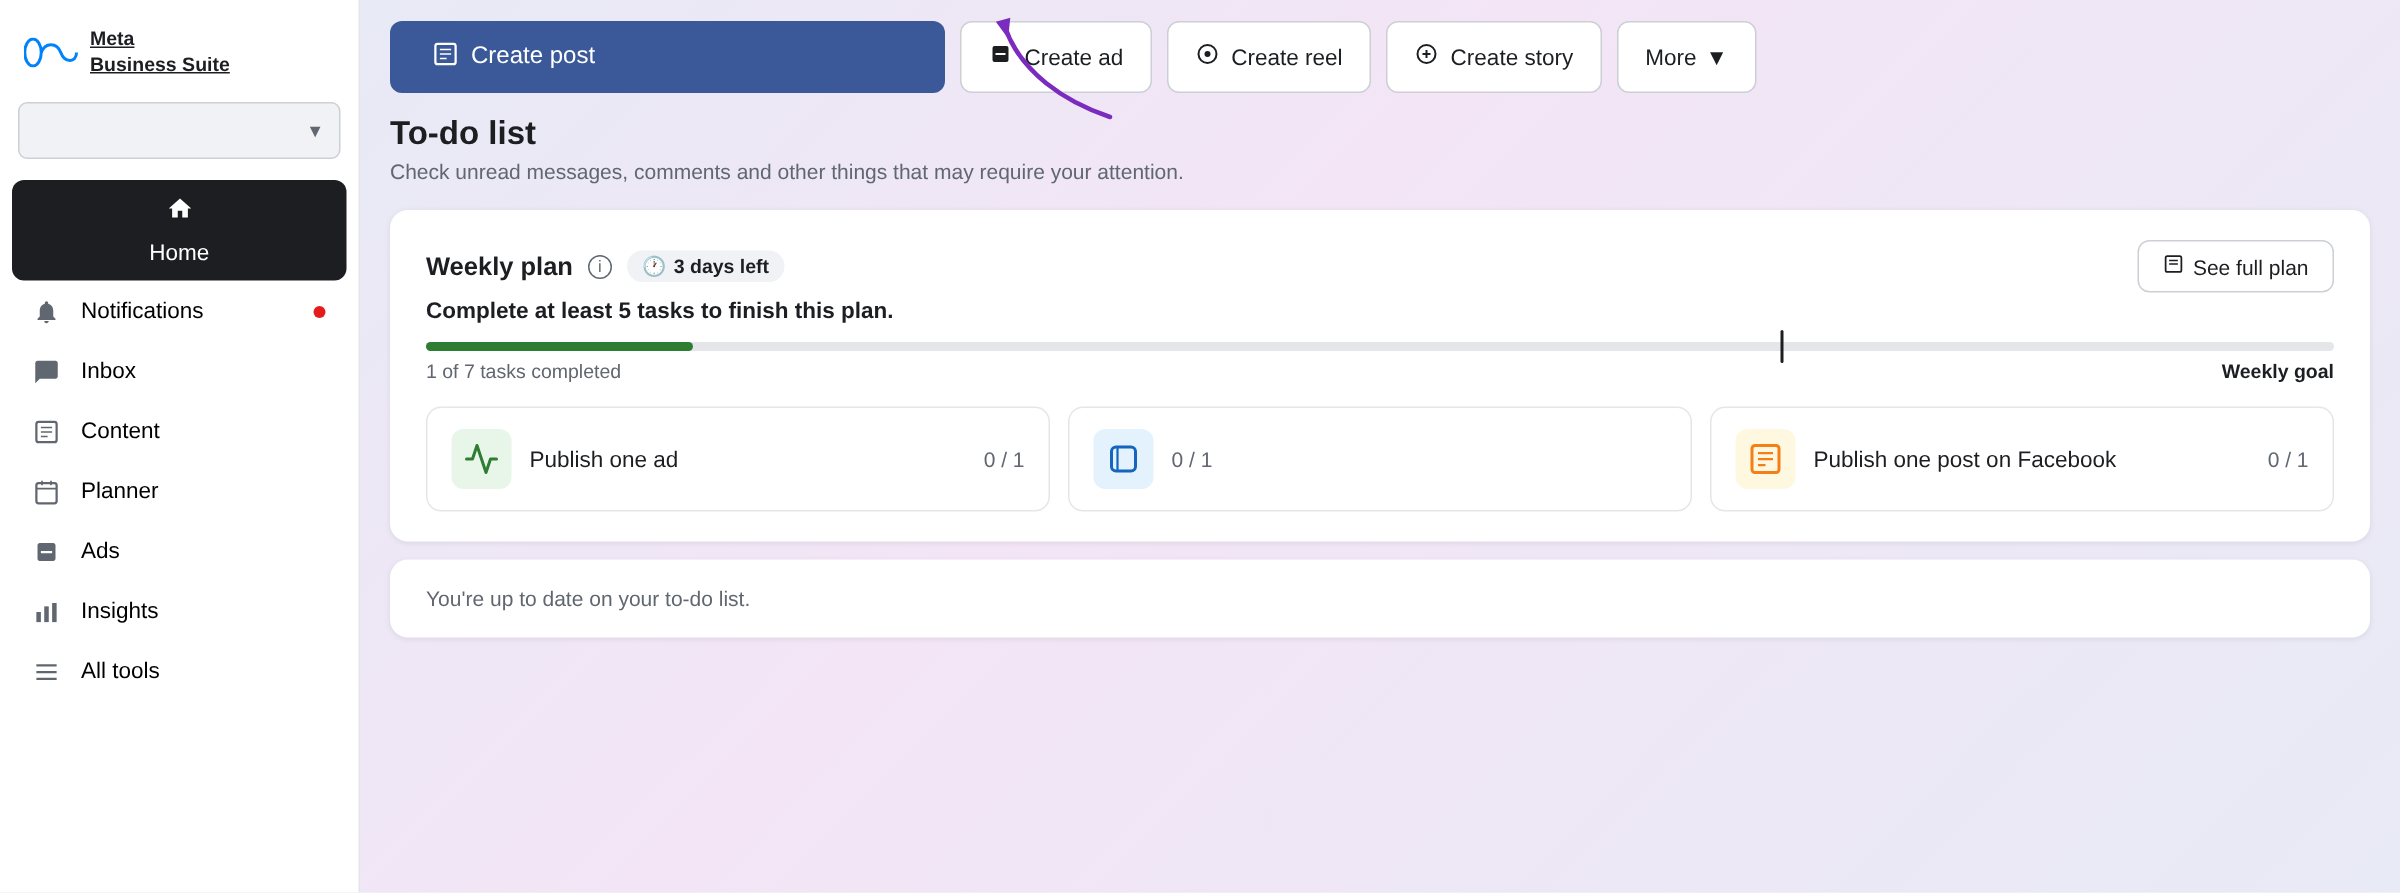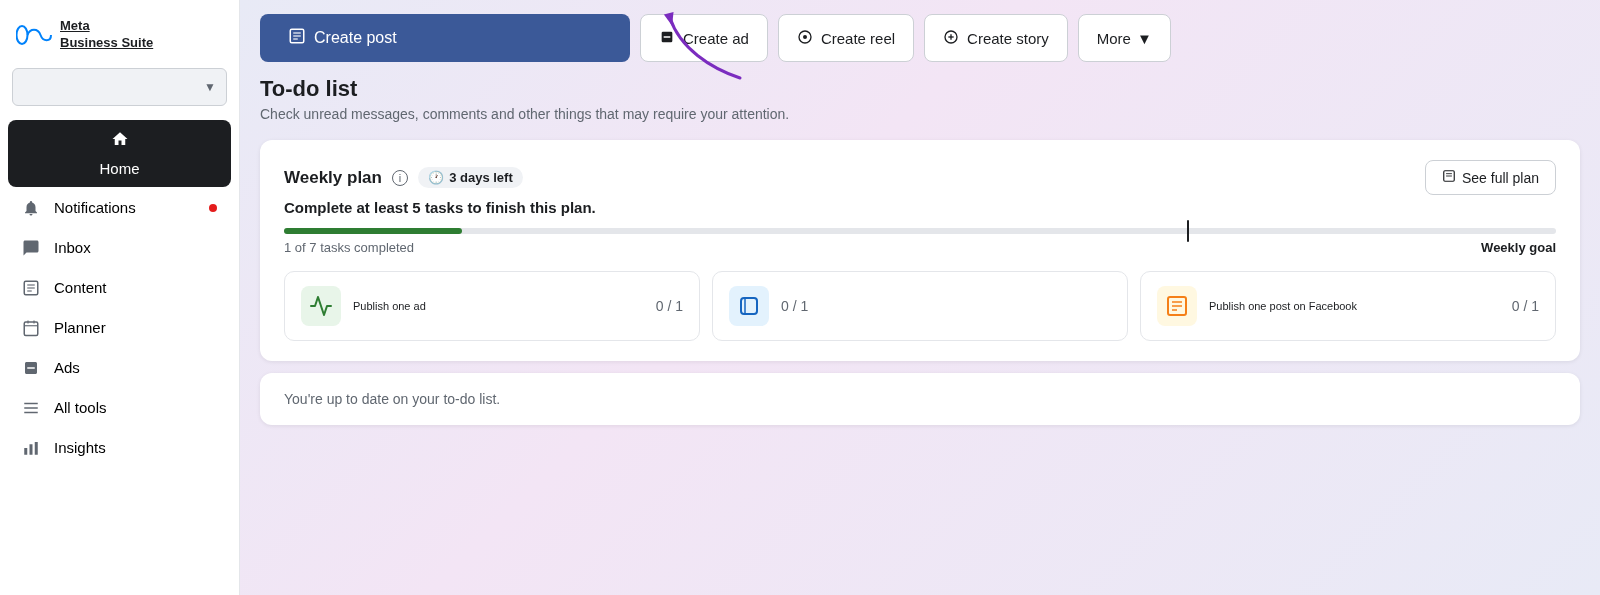--- a/index.html
+++ b/index.html
@@ -315,21 +315,21 @@
       display: flex;
       align-items: center;
       justify-content: center;
       font-size: 22px;
       flex-shrink: 0;
     }
     .task-icon-ad { background: #e8f5e9; }
     .task-icon-instagram { background: #e3f2fd; }
     .task-icon-facebook { background: #fff8e1; }
     .task-name {
-      font-size: 11px;
+      font-size: 15px;
       font-weight: 500;
       color: #1c1e21;
       flex: 1;
     }
     .task-progress {
       font-size: 14px;
       color: #606770;
       white-space: nowrap;
     }
 
@@ -417,36 +417,36 @@
       <span class="nav-icon">
         <svg width="18" height="18" viewBox="0 0 24 24" fill="#606770">
             <path d="M18 4H6C4.9 4 4 4.9 4 6v12c0 1.1.9 2 2 2h12c1.1 0 2-.9 2-2V6c0-1.1-.9-2-2-2zm-1 9H7v-2h10v2z" fill="#606770"></path>
           </svg>
       </span>
       <span>Ads</span>
     </div>
     <div class="sidebar-item">
       <span class="nav-icon">
         <svg width="18" height="18" viewBox="0 0 24 24" fill="#606770">
+            <rect x="3" y="12" width="4" height="9" fill="#606770"></rect>
+            <rect x="10" y="7" width="4" height="14" fill="#606770"></rect>
+            <rect x="17" y="4" width="4" height="17" fill="#606770"></rect>
+          </svg>
+      </span>
+      <span>Insights</span>
+    </div>
+    <div class="sidebar-item">
+      <span class="nav-icon">
+        <svg width="18" height="18" viewBox="0 0 24 24" fill="#606770">
             <line x1="3" y1="6" x2="21" y2="6" stroke="#606770" stroke-width="2"></line>
             <line x1="3" y1="12" x2="21" y2="12" stroke="#606770" stroke-width="2"></line>
             <line x1="3" y1="18" x2="21" y2="18" stroke="#606770" stroke-width="2"></line>
           </svg>
       </span>
       <span>All tools</span>
-    </div>
-    <div class="sidebar-item">
-      <span class="nav-icon">
-        <svg width="18" height="18" viewBox="0 0 24 24" fill="#606770">
-            <rect x="3" y="12" width="4" height="9" fill="#606770"></rect>
-            <rect x="10" y="7" width="4" height="14" fill="#606770"></rect>
-            <rect x="17" y="4" width="4" height="17" fill="#606770"></rect>
-          </svg>
-      </span>
-      <span>Insights</span>
     </div>
   </nav>
 </div>
 
 <div class="main">
 
   <div class="arrow-annotation">
     <svg width="120" height="80" viewBox="0 0 120 80">
       <path d="M80 70 C50 60, 20 40, 10 10" stroke="#7b2cbf" stroke-width="3" fill="none" stroke-linecap="round"></path>
       <polygon points="5,5 15,5 10,18" fill="#7b2cbf" transform="rotate(-15, 10, 10)"></polygon>

